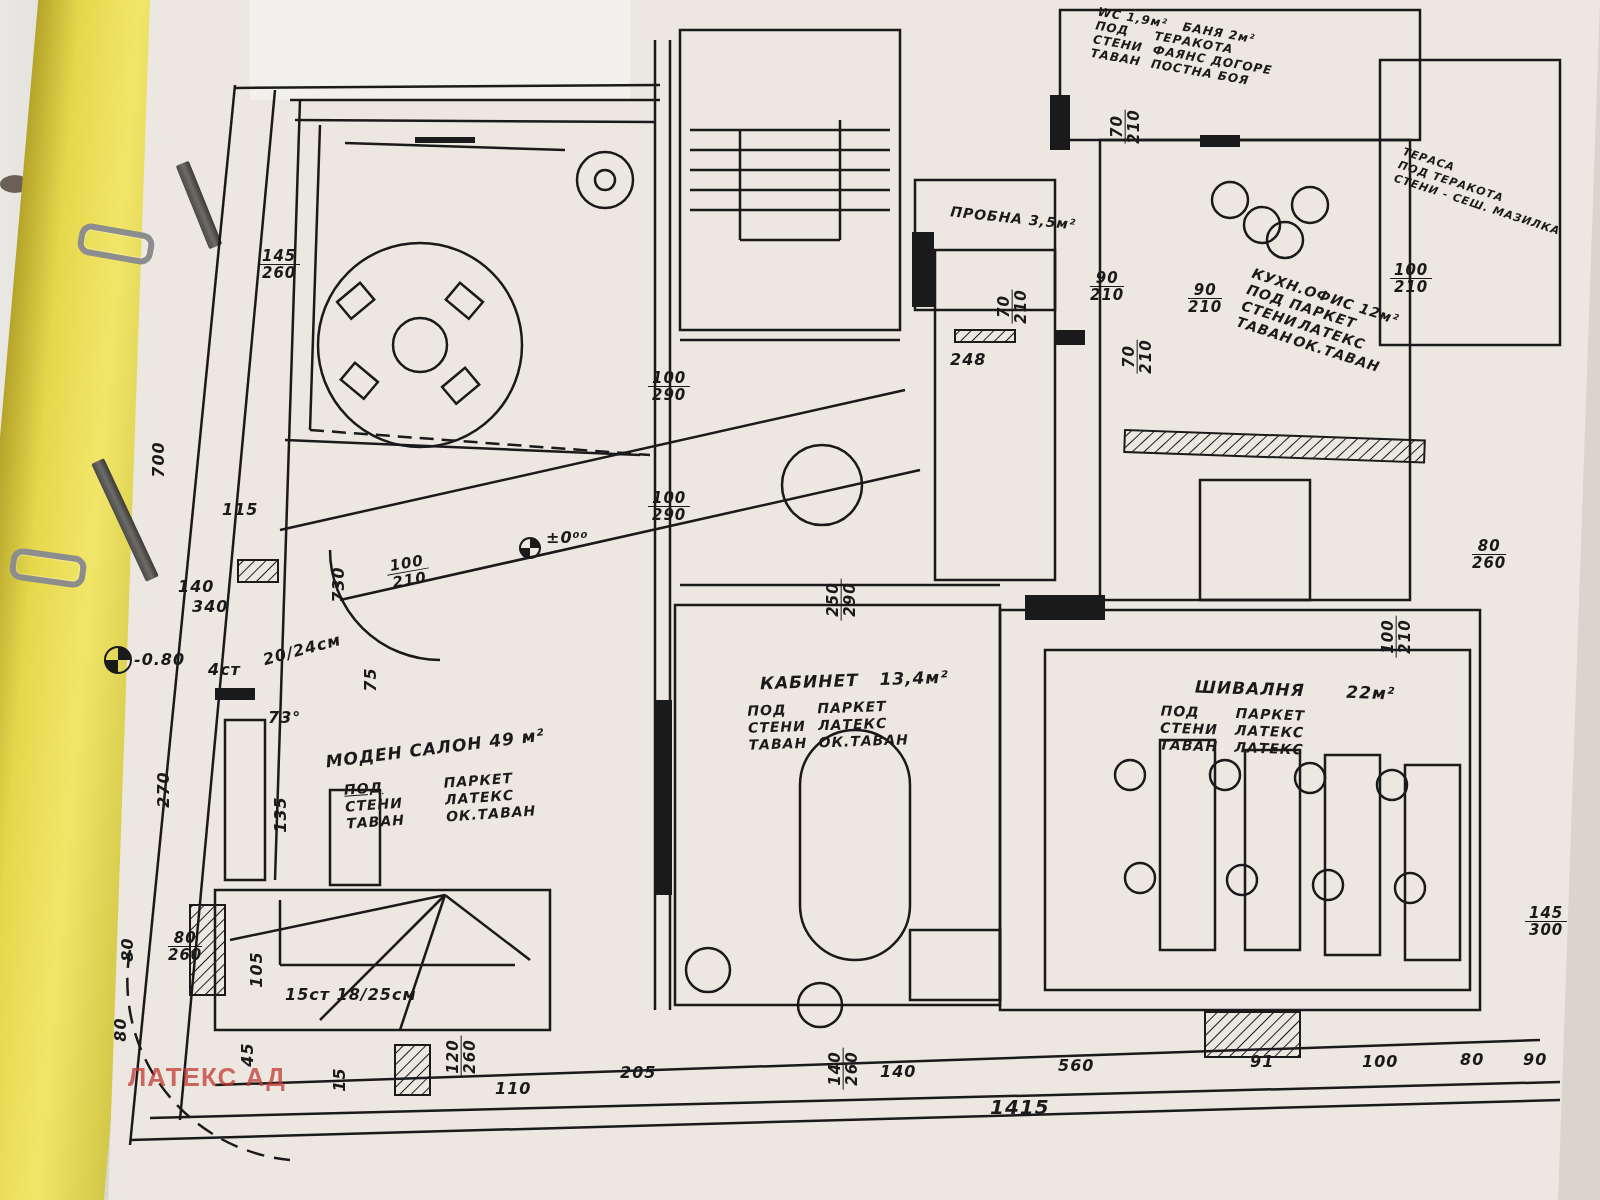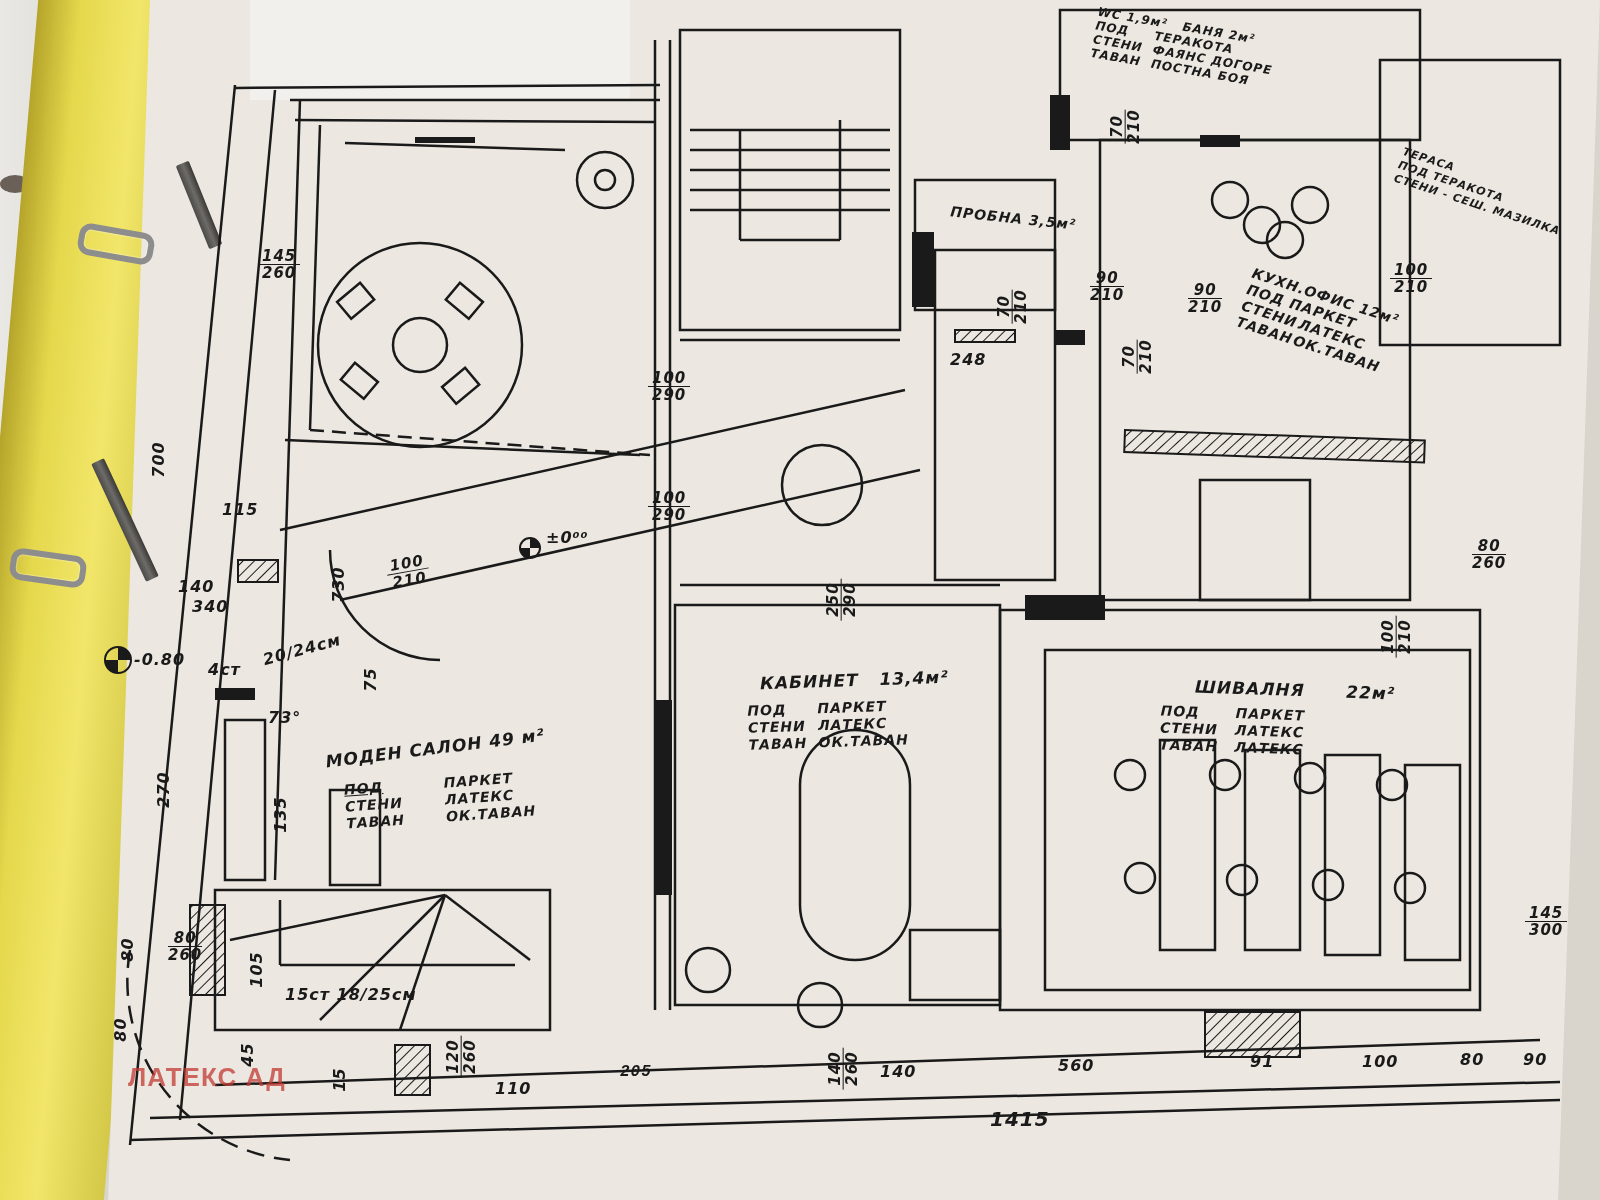--- a/index.html
+++ b/index.html
@@ -288,29 +288,29 @@
 <div class="lbl frac" style="left:440px;top:1040px;transform:rotate(-90deg);">
     <span class="top">120</span>
     <span>260</span>
   </div>
 <div class="lbl frac" style="left:1375px;top:620px;transform:rotate(-90deg);">
     <span class="top">100</span>
     <span>210</span>
   </div>
 
 <div class="lbl dim" style="left:327px;top:1070px;transform:rotate(-90deg);">15</div>
-<div class="lbl dim" style="left:620px;top:1063px;font-family:Liberation Mono, monospace;">205</div>
+<div class="lbl dim" style="left:620px;top:1063px;">205</div>
 <div class="lbl dim" style="left:495px;top:1070px;margin-top:9px;">110</div>
 <div class="lbl dim" style="left:880px;top:1062px;">140</div>
 <div class="lbl dim" style="left:1058px;top:1056px;">560</div>
 <div class="lbl dim" style="left:1250px;top:1052px;">91</div>
 <div class="lbl dim" style="left:1362px;top:1052px;">100</div>
 <div class="lbl dim" style="left:1460px;top:1050px;">80</div>
 <div class="lbl dim" style="left:1523px;top:1050px;">90</div>
-<div class="lbl dim" style="left:990px;top:1095px;font-size:20px;margin-top:12px;">1415</div>
+<div class="lbl dim" style="left:990px;top:1095px;font-size:20px;">1415</div>
 
 <div class="lbl dim" style="left:140px;top:450px;transform:rotate(-90deg);">700</div>
 <div class="lbl dim" style="left:145px;top:780px;transform:rotate(-90deg);">270</div>
 <div class="lbl dim" style="left:115px;top:940px;transform:rotate(-90deg);">80</div>
 <div class="lbl dim" style="left:108px;top:1020px;transform:rotate(-90deg);">80</div>
 
 <div class="lbl dim" style="left:950px;top:350px;">248</div>
 <div class="lbl dim" style="left:222px;top:500px;">115</div>
 <div class="lbl dim" style="left:358px;top:670px;transform:rotate(-90deg);">75</div>
 <div class="lbl dim" style="left:178px;top:577px;">140</div>

